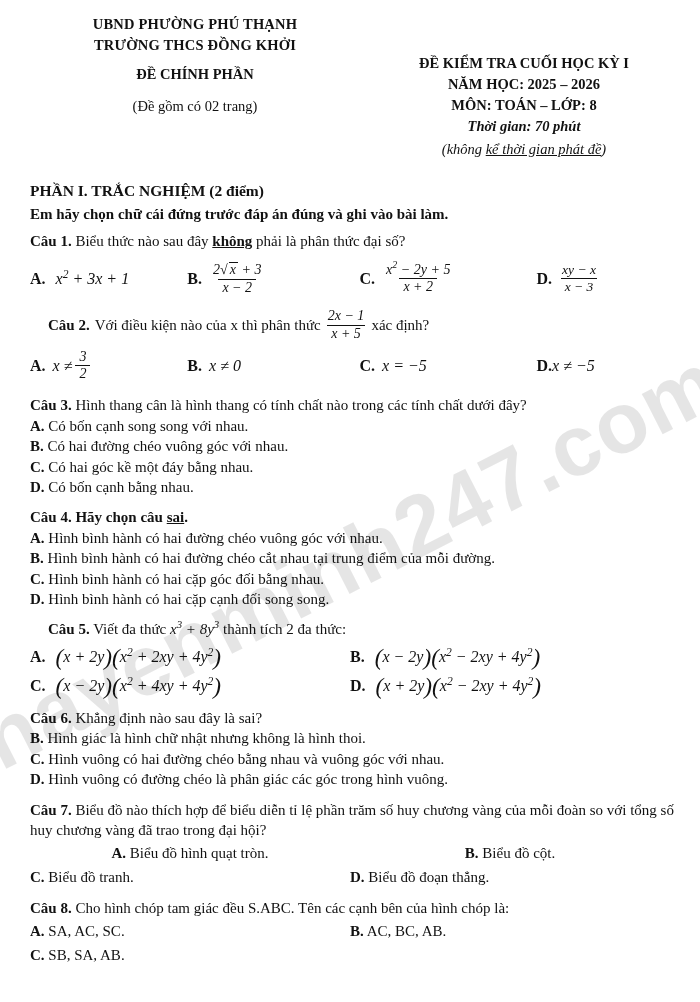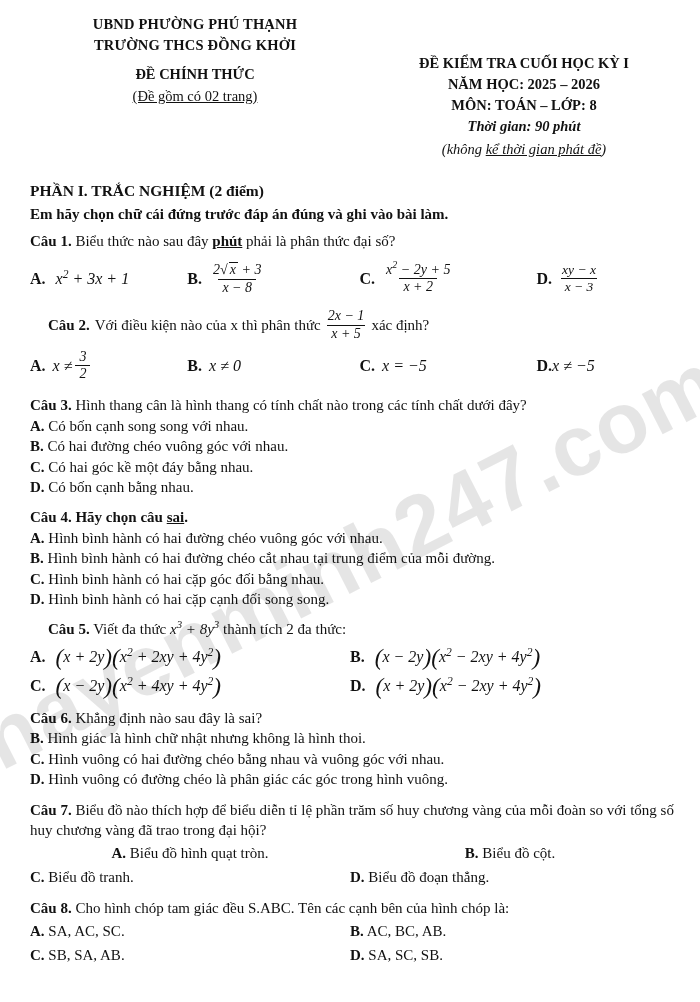--- a/index.html
+++ b/index.html
@@ -64,21 +64,21 @@
     width: 320px;
     text-align: center;
     font-size: 14.5px;
     margin-top: 39px;
   }
   .bold { font-weight: bold; }
   .hdr-line { line-height: 1.45; text-align: center; }
   .hdr-left .l1 { font-weight: bold; letter-spacing: .2px; }
   .hdr-left .l2 { font-weight: bold; letter-spacing: .2px; }
   .hdr-left .l3 { font-weight: bold; margin-top: 8px; }
-  .hdr-left .l4 { margin-top: 1px; text-decoration: underline; }
+  .hdr-left .l4 { margin-top: 11px; }
   .hdr-right .r1 { font-weight: bold; }
   .hdr-right .r2 { font-weight: bold; }
   .hdr-right .r3 { font-weight: bold; }
   .hdr-right .r4 { font-weight: bold; font-style: italic; }
   .hdr-right .r5 { font-style: italic; margin-top: 2px; }
   .u { text-decoration: underline; }
 
   
   .section-title {
     font-weight: bold;
@@ -159,51 +159,51 @@
 
   <div class="watermark">hayenminh247.com</div>
 
   <div class="content">
 
     
     <div class="header">
       <div class="hdr-left">
         <div class="hdr-line l1">UBND PHƯỜNG PHÚ THẠNH</div>
         <div class="hdr-line l2">TRƯỜNG THCS ĐỒNG KHỞI</div>
-        <div class="hdr-line l3">ĐỀ CHÍNH THỨC</div>
+        <div class="hdr-line l3">ĐỀ CHÍNH PHẦN</div>
         <div class="hdr-line l4">(Đề gồm có 02 trang)</div>
       </div>
       <div class="hdr-right">
         <div class="hdr-line r1">ĐỀ KIỂM TRA CUỐI HỌC KỲ I</div>
         <div class="hdr-line r2">NĂM HỌC: 2025 – 2026</div>
         <div class="hdr-line r3">MÔN: TOÁN – LỚP: 8</div>
-        <div class="hdr-line r4">Thời gian: 90 phút</div>
+        <div class="hdr-line r4">Thời gian: 70 phút</div>
         <div class="hdr-line r5"><span>(không </span><span class="u">kể thời gian phát đề</span><span>)</span></div>
       </div>
     </div>
 
     
     <div class="section-title">PHẦN I. TRẮC NGHIỆM (2 điểm)</div>
     <div class="instruction">Em hãy chọn chữ cái đứng trước đáp án đúng và ghi vào bài làm.</div>
 
     
     <div class="q">
       <span class="q-label">Câu 1.</span>
-      <span>Biểu thức nào sau đây </span><span class="u bold">phút</span><span> phải là phân thức đại số?</span>
+      <span>Biểu thức nào sau đây </span><span class="u bold">không</span><span> phải là phân thức đại số?</span>
     </div>
     <div class="opts-row" style="margin-top:10px;">
       <div class="o o1">
         <span class="opt-label">A.</span>
         <span class="mi" style="margin-left:10px;">x<sup>2</sup> + 3x + 1</span>
       </div>
       <div class="o o2">
         <span class="opt-label">B.</span>
         <span class="frac" style="margin-left:7px;">
           <span class="num mi">2<span class="radsym">√</span><span class="sqrt">x</span> + 3</span>
-          <span class="den mi">x − 8</span>
+          <span class="den mi">x − 2</span>
         </span>
       </div>
       <div class="o o3">
         <span class="opt-label">C.</span>
         <span class="frac" style="margin-left:7px;">
           <span class="num mi">x<sup>2</sup> − 2y + 5</span>
           <span class="den mi">x + 2</span>
         </span>
       </div>
       <div class="o o4">
@@ -322,17 +322,16 @@
     <div class="q" style="margin-top:11px;">
       <span class="q-label">Câu 8.</span>
       <span>Cho hình chóp tam giác đều S.ABC. Tên các cạnh bên của hình chóp là:</span>
     </div>
     <div class="two-col" style="margin-top:2px;align-items:center;">
       <div class="c1 ans-line"><span class="opt-label">A.</span> <span>SA, AC, SC.</span></div>
       <div class="c2 ans-line"><span class="opt-label">B.</span> <span>AC, BC, AB.</span></div>
     </div>
     <div class="two-col">
       <div class="c1 ans-line"><span class="opt-label">C.</span> <span>SB, SA, AB.</span></div>
-      <div class="c2 ans-line"><span class="opt-label">D.</span> <span>SA, SC, SB.</span></div>
     </div>
 
   </div>
 </div>
 
 </body></html>

